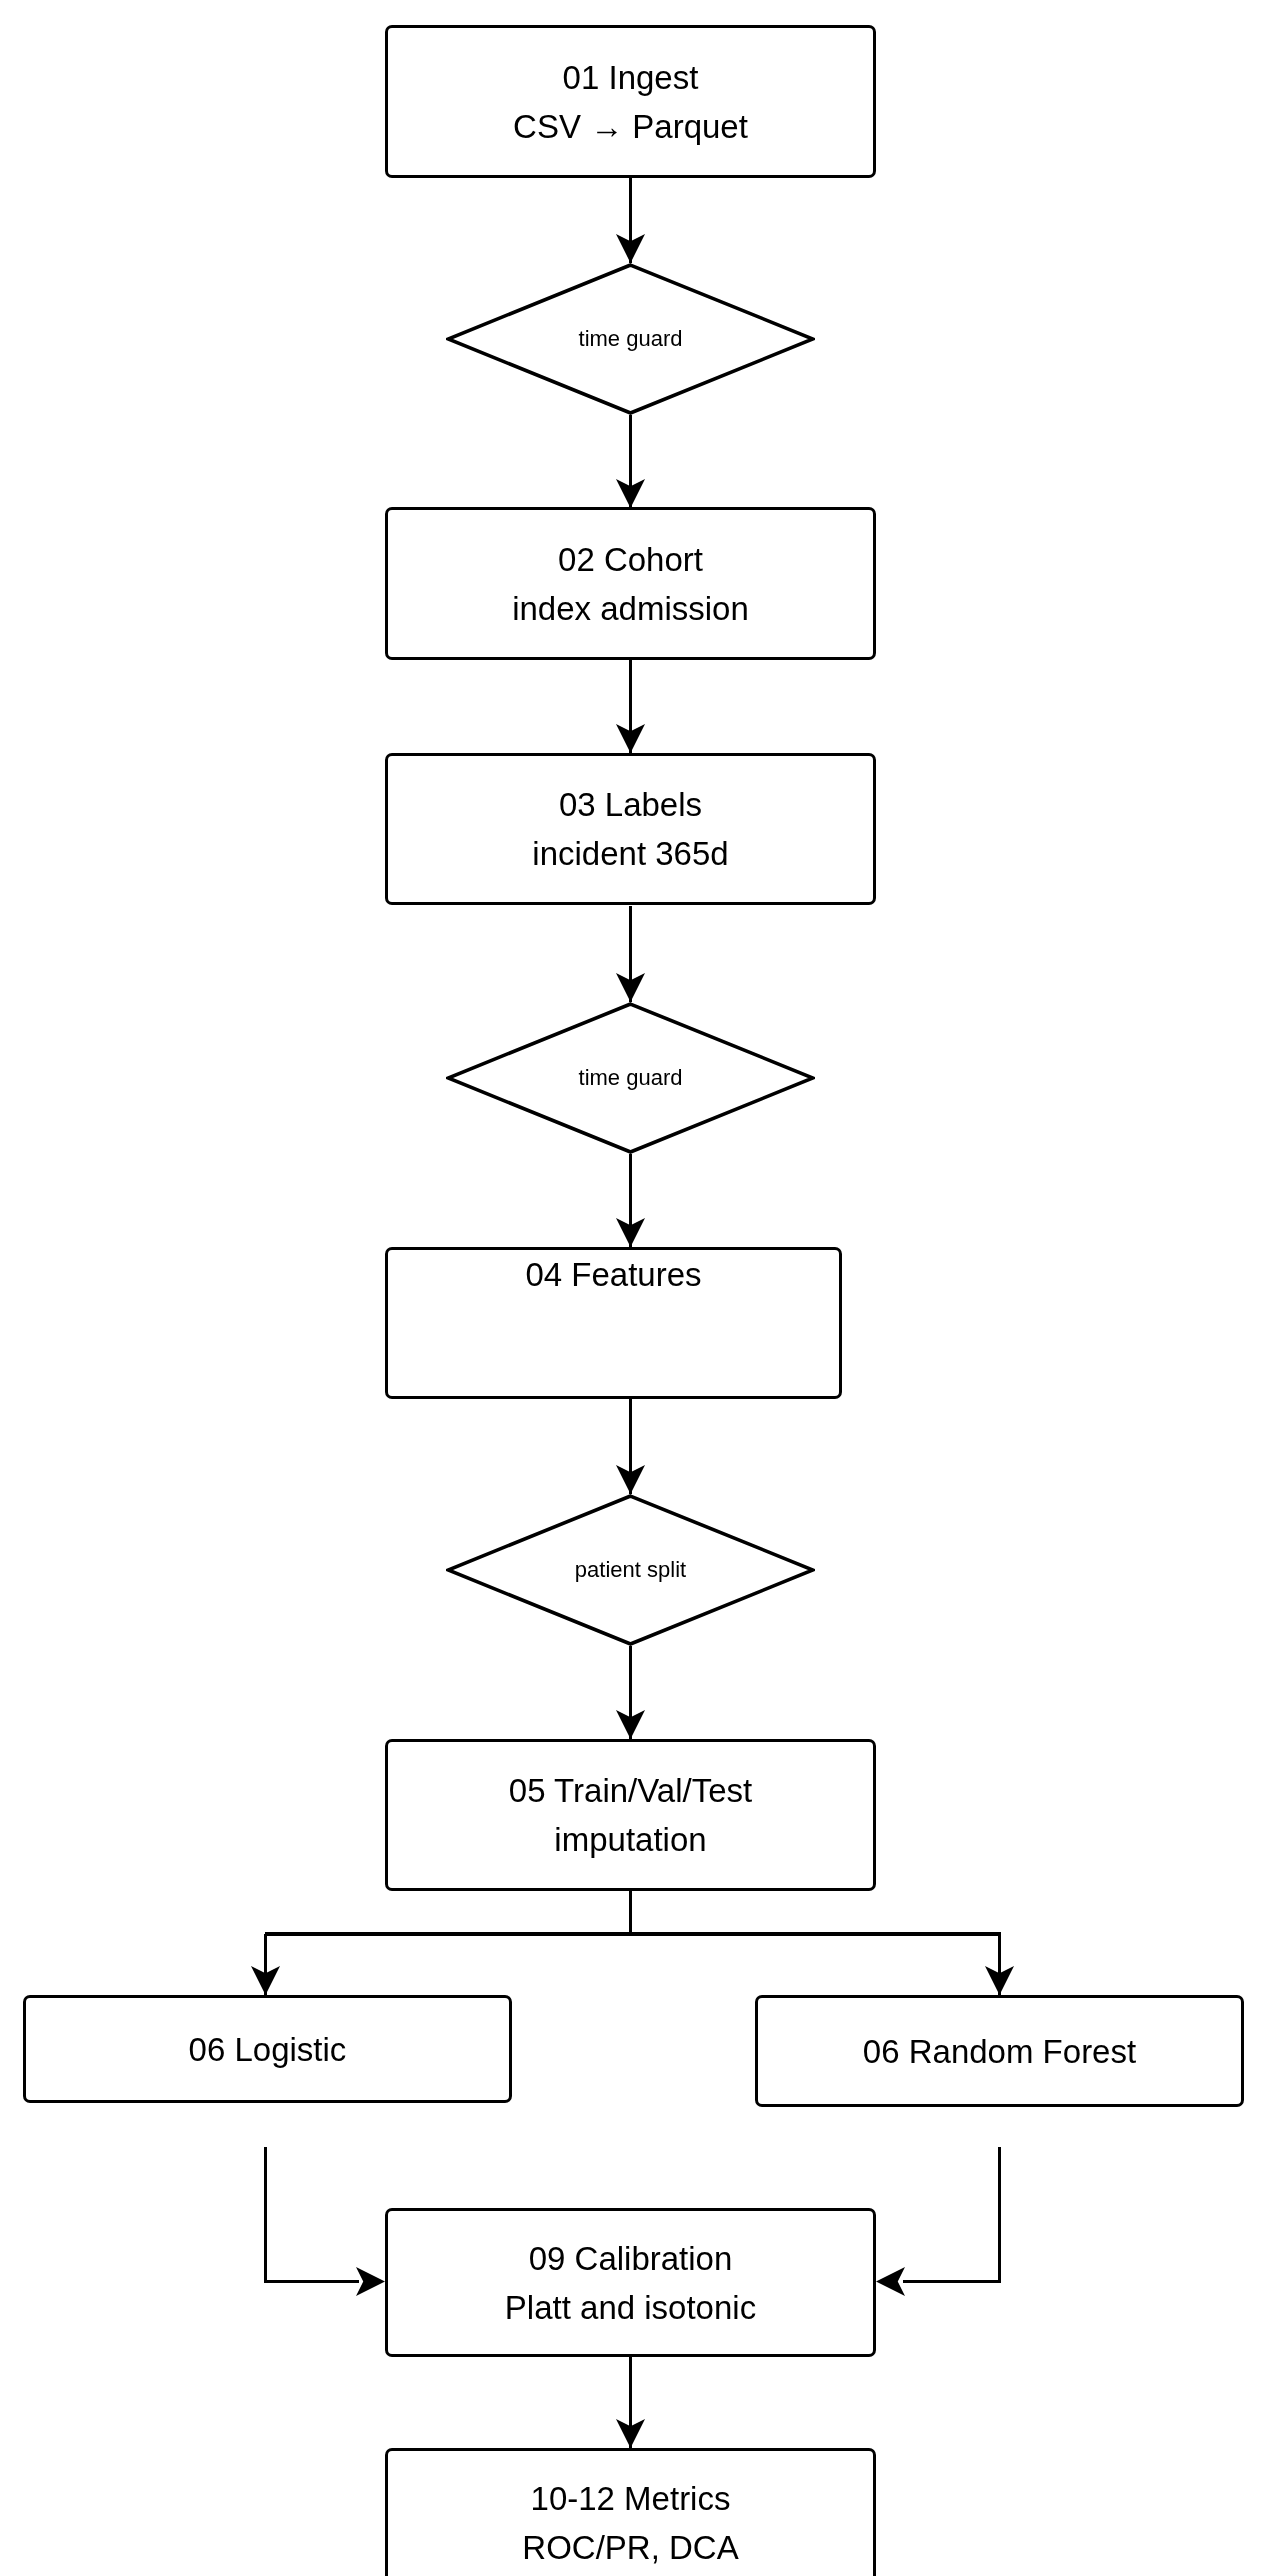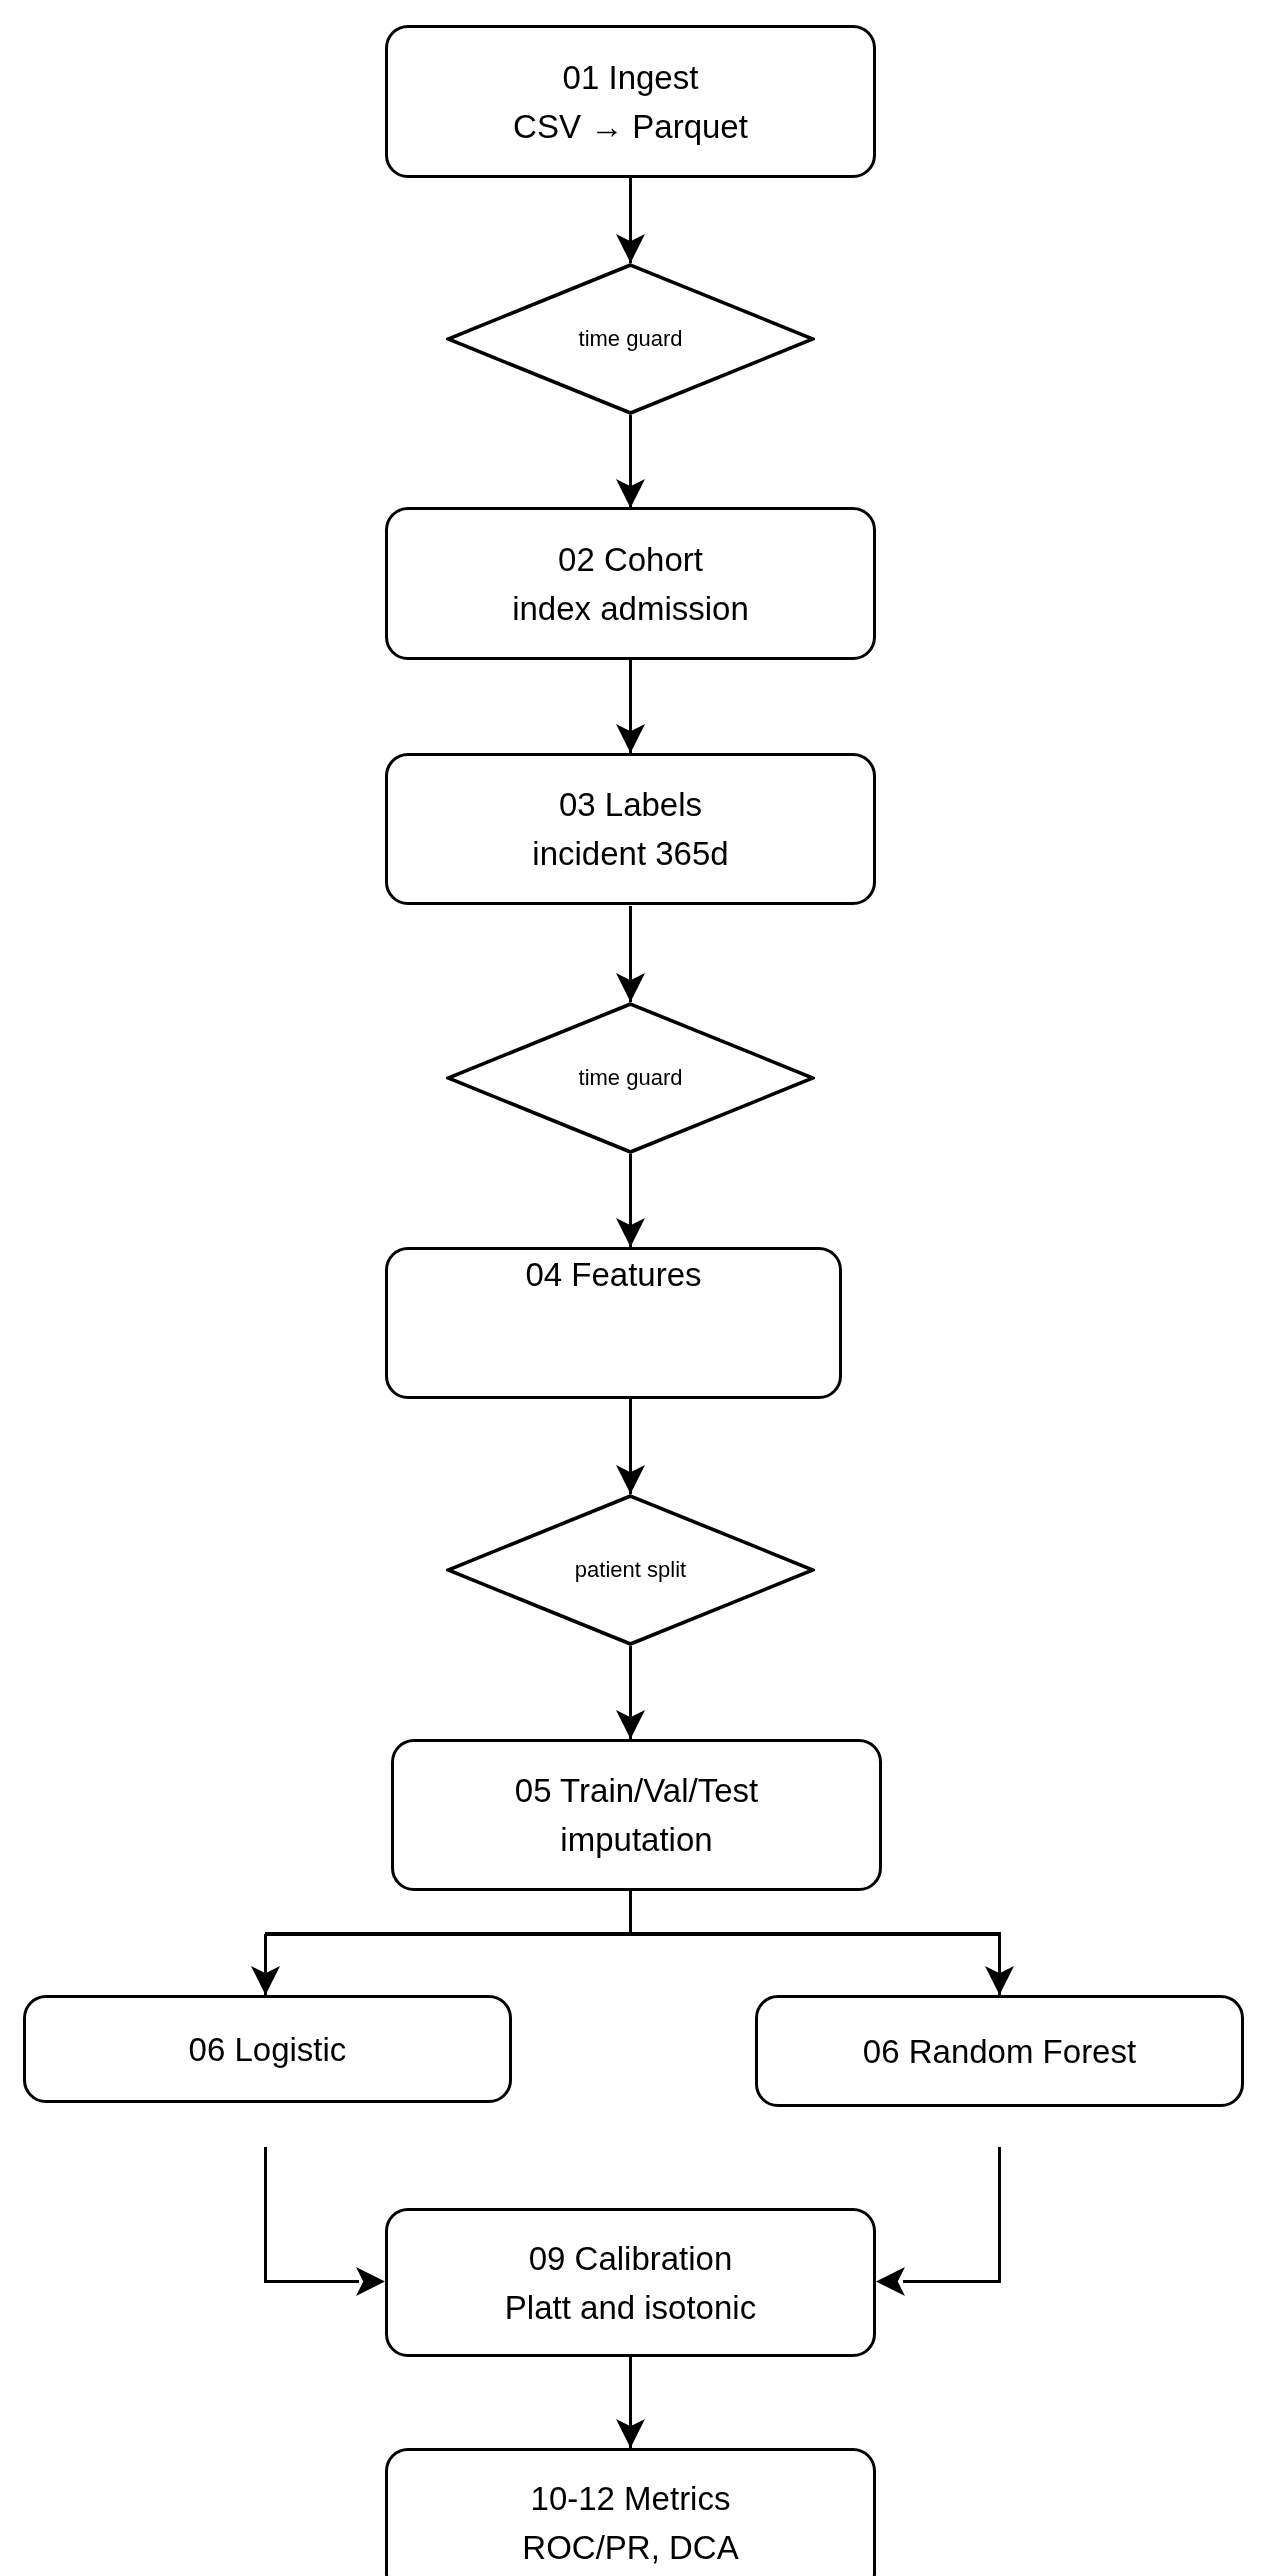--- a/index.html
+++ b/index.html
@@ -12,21 +12,21 @@
     height: 2870px;
     position: relative;
     font-family: "Liberation Sans", "DejaVu Sans", sans-serif;
     color: #000000;
   }
   .node {
     position: absolute;
     box-sizing: border-box;
     background: #ffffff;
     border: 3.1px solid #000000;
-    border-radius: 23px;
+    border-radius: 7px;
     display: flex;
     flex-direction: column;
     align-items: center;
     justify-content: center;
     text-align: center;
     font-size: 33px;
     line-height: 49px;
     white-space: nowrap;
   }
   .diamond-wrap {
@@ -158,21 +158,21 @@
   <span>04 Features</span>
 </div>
 
 <div class="diamond-wrap" style="left:446px;top:1494px;width:369px;height:152px;">
   <svg width="369" height="152" viewBox="0 0 716 295">
     <polygon points="358,4 712,147.5 358,291 4,147.5" fill="#ffffff" stroke="#000000" stroke-width="7"></polygon>
   </svg>
   <div class="diamond-label">patient split</div>
 </div>
 
-<div class="node" style="left:385px;top:1739px;width:491px;height:152px;margin-left:6px;">
+<div class="node" style="left:385px;top:1739px;width:491px;height:152px;">
   <span>05 Train/Val/Test</span>
   <span>imputation</span>
 </div>
 
 <div class="node" style="left:23px;top:1995px;width:489px;height:108px;">
   <span>06 Logistic</span>
 </div>
 
 <div class="node" style="left:755px;top:1995px;width:489px;height:112px;">
   <span>06 Random Forest</span>

